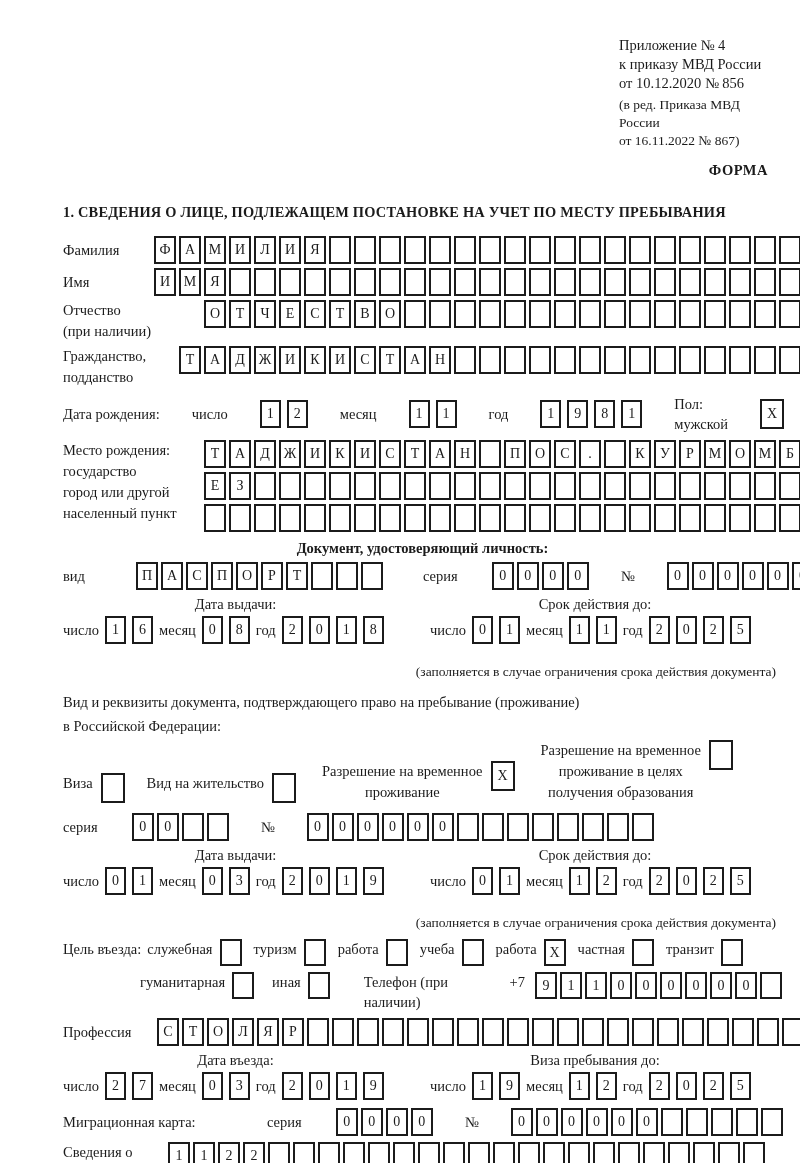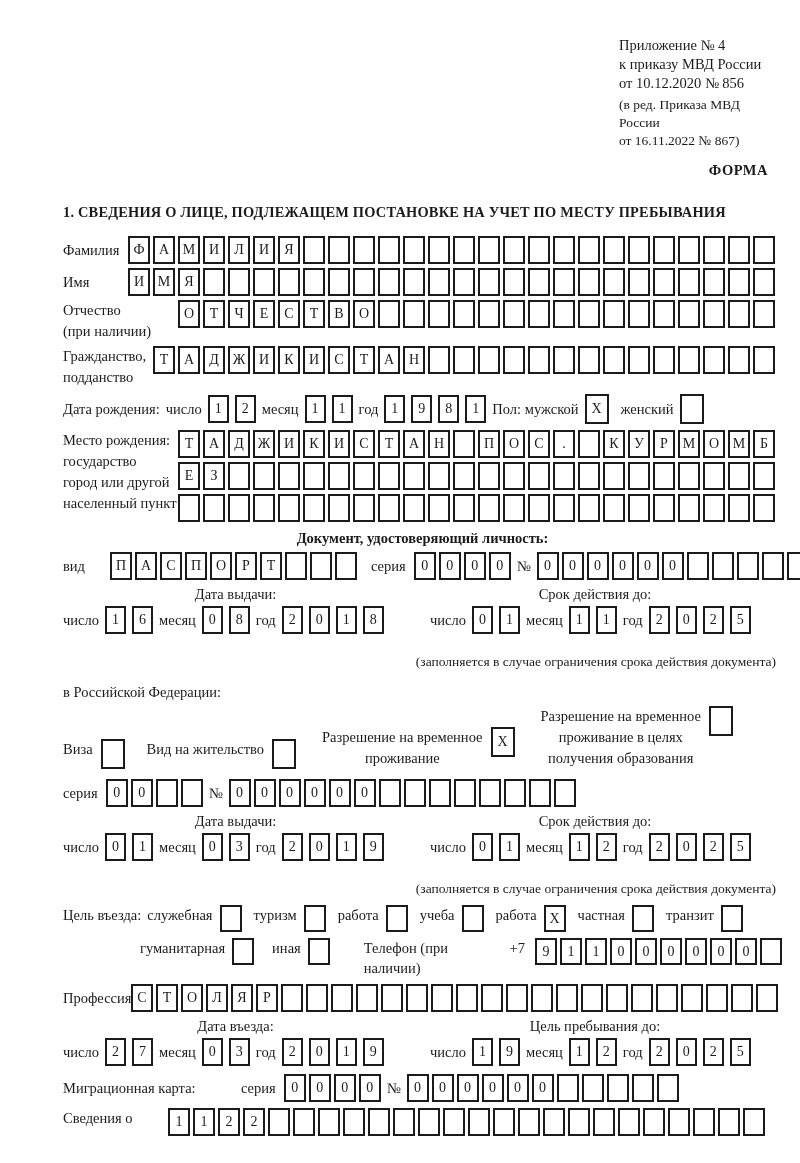--- a/index.html
+++ b/index.html
@@ -29,21 +29,21 @@
     width:22px;height:28px;
     border:2px solid #1b1b1b;
     display:inline-flex;align-items:center;justify-content:center;
     font-size:14px;background:#fff;
   }
   .dates .cells{gap:6px;margin:0 6px;}
   .dates .cell{width:21px;}
   .cbx .cell{width:24px;height:30px;}
   .smallbx .cell{width:22px;height:27px;}
   
-  .frow{display:flex;align-items:center;margin-top:4px;}
+  .frow{display:flex;align-items:center;margin-top:4px;gap:26px;}
   .frow.top{align-items:flex-start;}
   .lbl{flex:none;}
   .w65{width:65px;}.w90{width:90px;}.w115{width:115px;}.w68{width:68px;}.w105{width:105px;}
   .stack{line-height:21px;}.mt6{margin-top:6px;}.mt8{margin-top:8px;}.mt10{margin-top:10px;}.mt14{margin-top:14px;}
   .rowgap{margin-bottom:4px;}
   .center-b{font-weight:bold;text-align:center;margin-top:6px;}
   .halves{display:flex;margin-top:4px;}
   .half-l{width:345px;text-align:center;}
   .half-r{flex:1;text-align:center;}
   .dline{display:flex;align-items:center;margin-top:2px;}
@@ -409,20 +409,21 @@
           <span class="cell">2</span>
           <span class="cell">0</span>
           <span class="cell">2</span>
           <span class="cell">5</span>
         </span>
     </span>
   </div>
   <div class="note">(заполняется в случае ограничения срока действия документа)</div>
 
   <div class="intro">
+    <div>Вид и реквизиты документа, подтверждающего право на пребывание (проживание)</div>
     <div>в Российской Федерации:</div>
   </div>
 
   <div class="opts cbx">
     <span class="opt">
       <span>Виза</span>
       <span class="cells">
           <span class="cell"></span>
         </span>
     </span>
@@ -609,21 +610,21 @@
         <span class="cell"></span>
         <span class="cell"></span>
         <span class="cell"></span>
         <span class="cell"></span>
         <span class="cell"></span>
       </span>
   </div>
 
   <div class="halves mt6">
     <span class="half-l">Дата въезда:</span>
-    <span class="half-r">Цель пребывания до:</span>
+    <span class="half-r">Виза пребывания до:</span>
   </div>
   <div class="dline dates">
     <span class="dgrp-l">
       <span>число</span>
       <span class="cells">
           <span class="cell">2</span>
           <span class="cell">7</span>
         </span>
       <span>месяц</span>
       <span class="cells">

